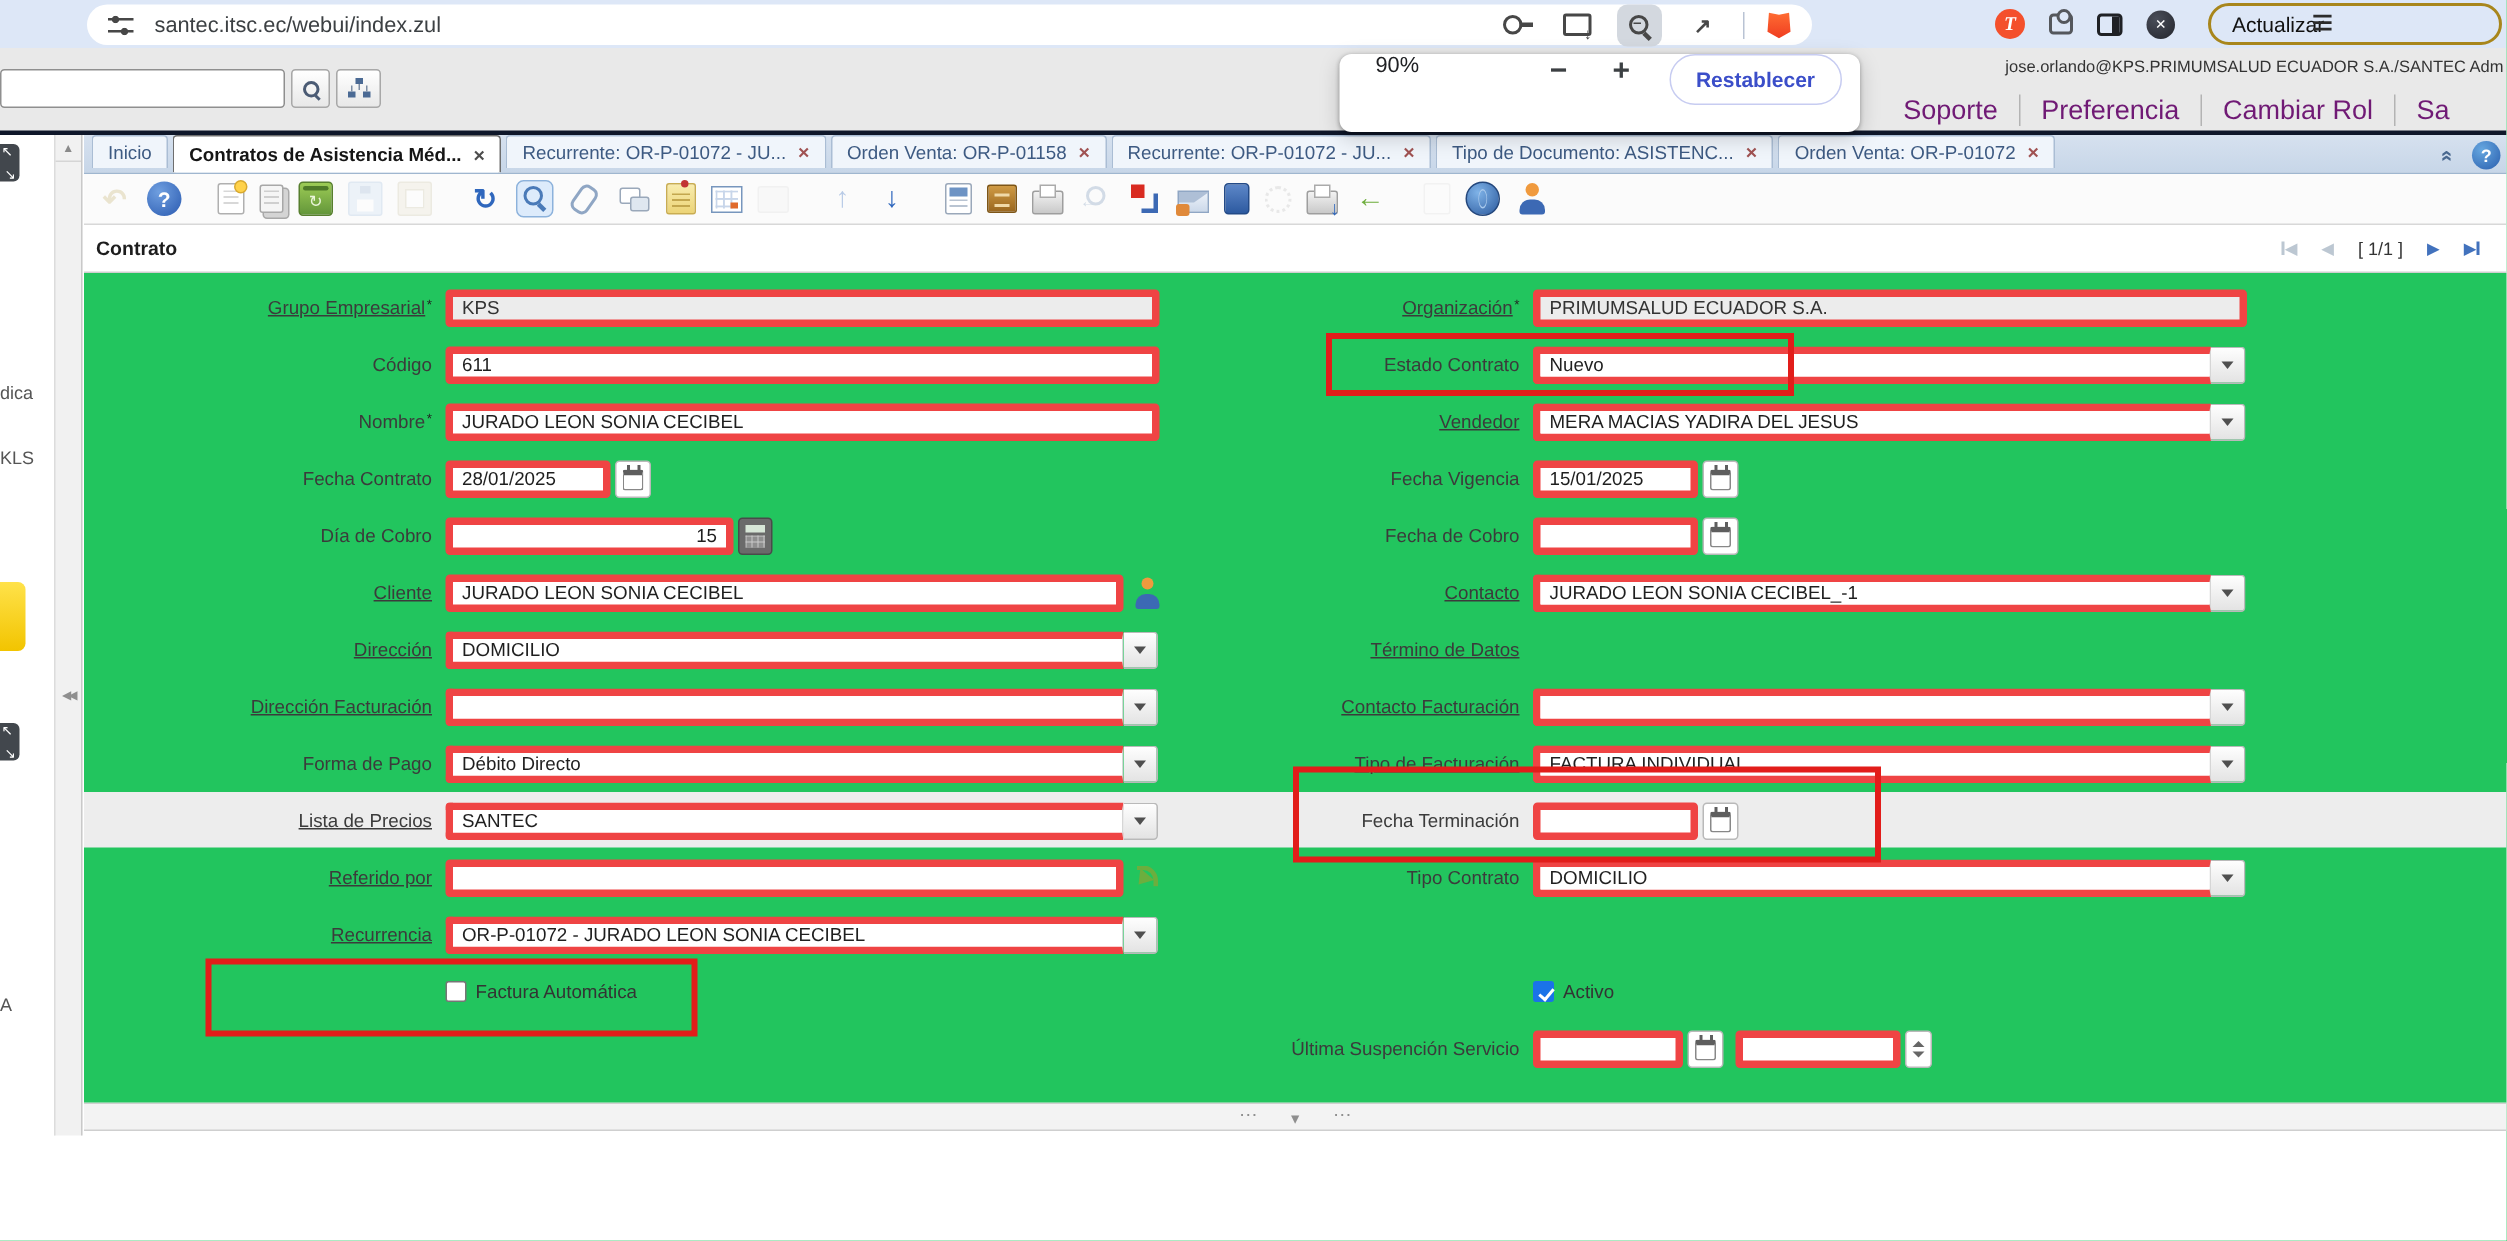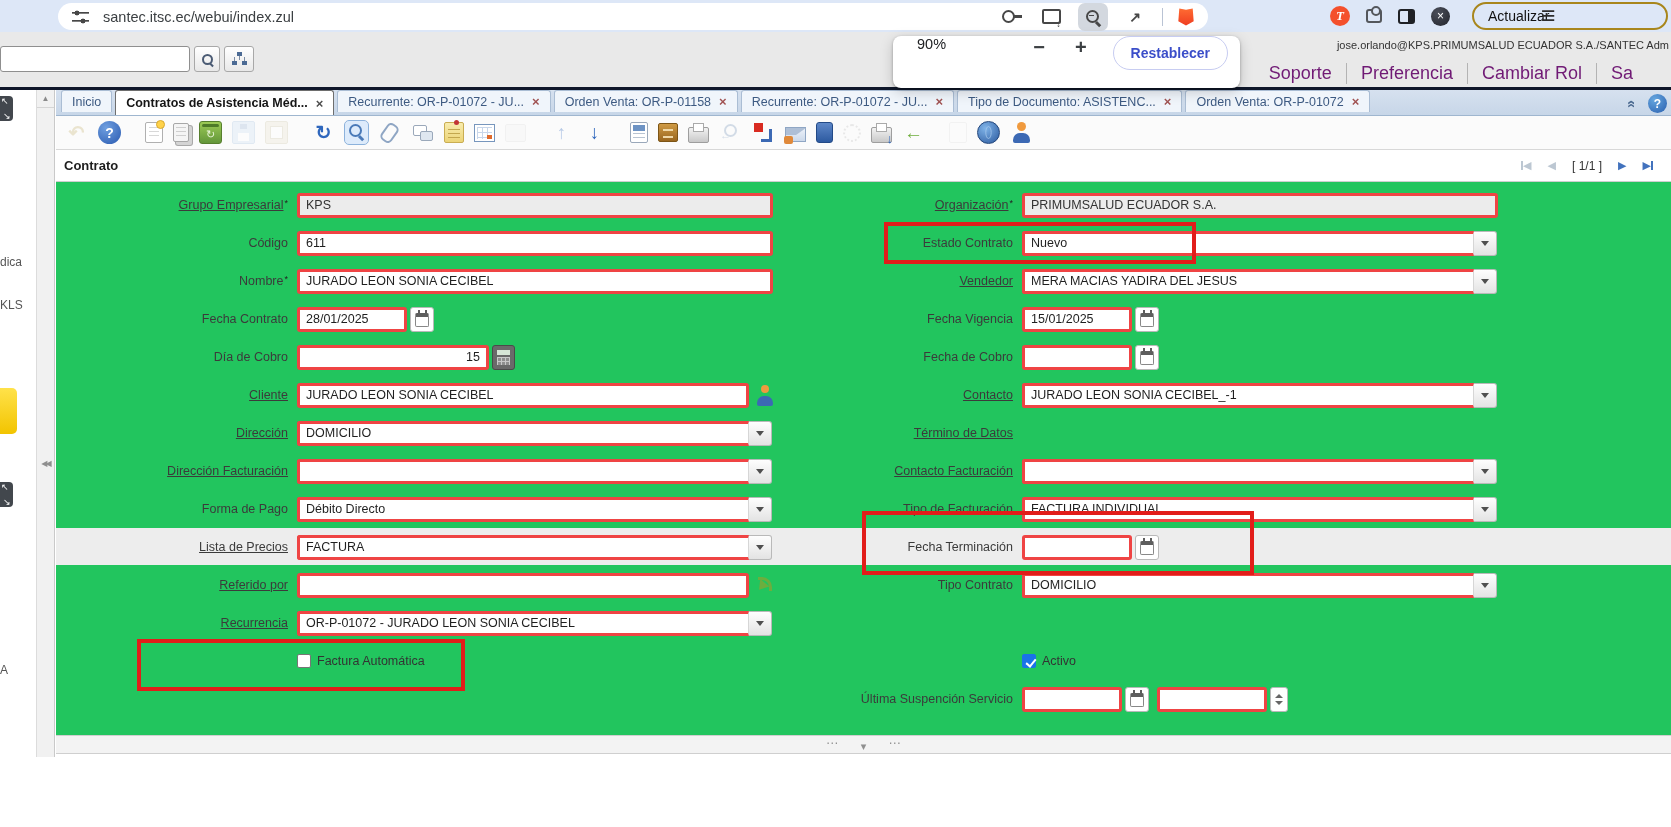--- a/index.html
+++ b/index.html
@@ -197,21 +197,21 @@
 .row-band{position:absolute;left:0;right:0;top:346px;height:37px;background:#ededed;z-index:0}
 .form-cols{position:relative;z-index:1;display:flex}
 .col-left{width:730px}
 .col-right{flex:1}
 .frow{height:38px;display:flex;align-items:center}
 .flabel{flex:0 0 241px;text-align:right;padding-right:9px;font-size:12.5px;color:#3b3b3b;white-space:nowrap}
 .col-right .flabel{flex-basis:236px}
 .flabel.link .lbl-text{text-decoration:underline}
 .req{font-size:9px;vertical-align:top;margin-left:1px;color:#222}
 .ffield{display:flex;align-items:center}
-.inp{height:25px;border:3px solid #ef4444;border-radius:3px;background:#fff;display:flex;align-items:center;
+.inp{height:25px;border:5px solid #ef4444;border-radius:3px;background:#fff;display:flex;align-items:center;
  padding:0 6px;font-size:12.5px;color:#1f1f1f;white-space:nowrap;overflow:hidden}
 .inp.ro{background:#ececec;color:#333}
 .inp.num{justify-content:flex-end}
 .inp.sel{border-radius:3px 0 0 3px;border-right:1px solid #d6d6d6}
 .w-full{width:476px}.w-sel{width:452px}.w-date{width:110px}.w-amt{width:192px}.w-d1{width:100px}.w-d2{width:110px}
 .btn-drop{width:23px;height:25px;border:1px solid #b9b9b9;border-left:none;background:linear-gradient(#fefefe,#e3e3e3);
  display:flex;align-items:center;justify-content:center;border-radius:0 3px 3px 0}
 .btn-drop::before{content:"";border:4px solid transparent;border-top:5px solid #4f4f4f;margin-top:5px}
 .btn-cal{width:24px;height:25px;border:1px solid #b9b9b9;background:#fff;border-radius:3px;margin-left:3px;position:relative}
 .btn-cal::before{content:"";position:absolute;left:4px;right:4px;top:5px;bottom:4px;border:1px solid #888;
@@ -473,21 +473,21 @@
             <div class="frow">
               <div class="flabel"><span class="lbl-text">Forma de Pago</span></div>
               <div class="ffield">
                 <div class="inp w-sel sel">Débito Directo</div>
                 <span class="btn-drop"></span>
               </div>
             </div>
             <div class="frow">
               <div class="flabel link"><span class="lbl-text">Lista de Precios</span></div>
               <div class="ffield">
-                <div class="inp w-sel sel">FACTURA</div>
+                <div class="inp w-sel sel">SANTEC</div>
                 <span class="btn-drop"></span>
               </div>
             </div>
             <div class="frow">
               <div class="flabel link"><span class="lbl-text">Referido por</span></div>
               <div class="ffield">
                 <div class="inp w-sel"></div>
                 <span class="quick-arrow"></span>
               </div>
             </div>

